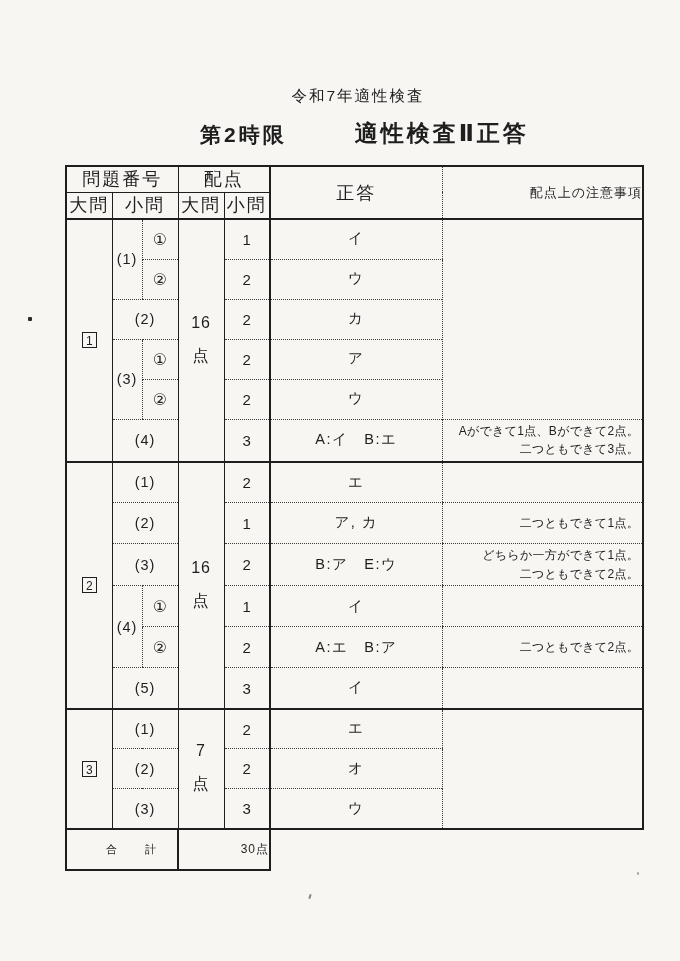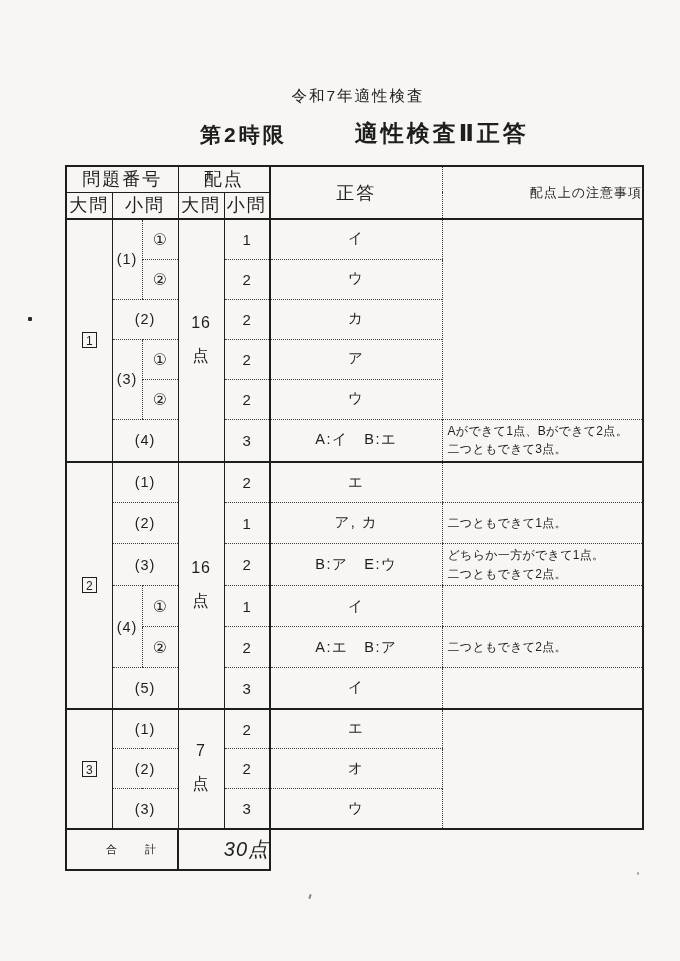--- a/index.html
+++ b/index.html
@@ -57,35 +57,35 @@
   .bb1{border-bottom:1px solid var(--ink);}
   .bb2{border-bottom:2.5px solid var(--ink);}
   .bbh{border-bottom:2px solid var(--ink);}
   .bbd{border-bottom:1.5px dotted var(--dot);}
 
   .qlabel{font-size:14.5px;letter-spacing:1px;}
   .circ{font-size:16px;}
   .pts{font-size:15px;}
   .ans{font-size:14.5px;letter-spacing:1.5px;white-space:pre-line;line-height:1.35;}
   .note{
-    font-size:12px;text-align:left;vertical-align:middle;
+    font-size:12px;text-align:right;vertical-align:middle;
     padding:2px 3px 2px 5px;line-height:1.55;letter-spacing:0.3px;
     white-space:pre-line;
   }
   .ptsblock{
     display:flex;flex-direction:column;align-items:center;justify-content:center;
     gap:14px;font-size:16px;letter-spacing:1px;
   }
   .daimon-box{
     display:inline-block;min-width:12px;height:16px;line-height:16px;
     border:1.5px solid var(--ink);
     font-size:12px;padding:0 3px;background:transparent;
   }
   .total-label{font-size:11px;letter-spacing:2px;padding-left:20px;}
-  .total-val{font-size:20px;letter-spacing:1px;font-style:italic;}
+  .total-val{font-size:12px;letter-spacing:1px;}
 
   .speck{position:absolute;background:#2a2a2a;border-radius:1px;}
   .speck1{left:28px;top:317px;width:4px;height:4px;}
   .speck2{left:309px;top:894px;width:2px;height:5px;opacity:.55;transform:rotate(18deg);}
   .speck3{left:637px;top:872px;width:2px;height:3px;opacity:.4;}
 </style>
 </head>
 <body>
 
 <div class="doc-title">令和7年適性検査</div>

